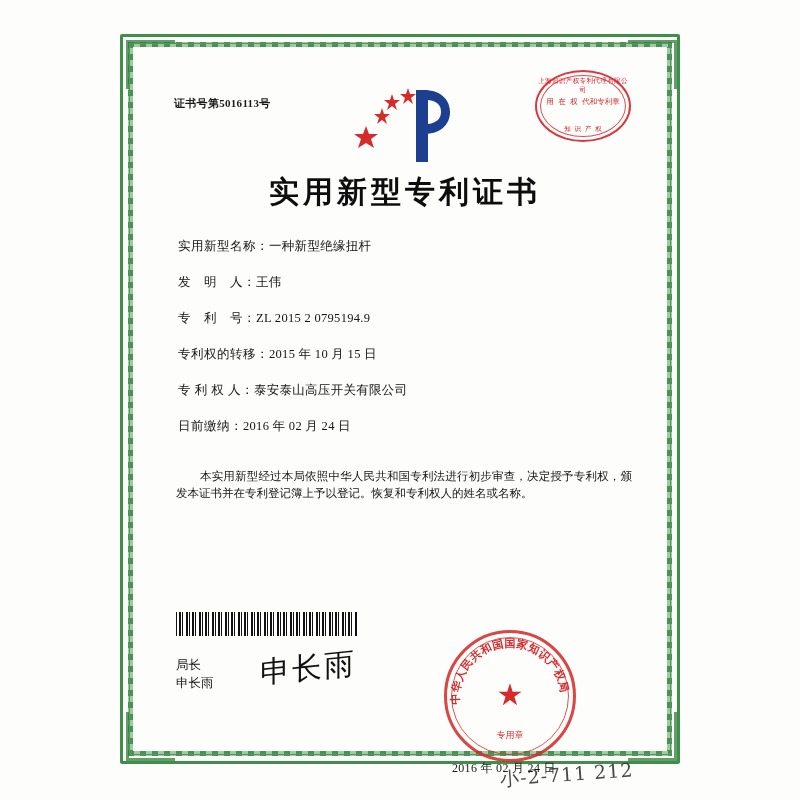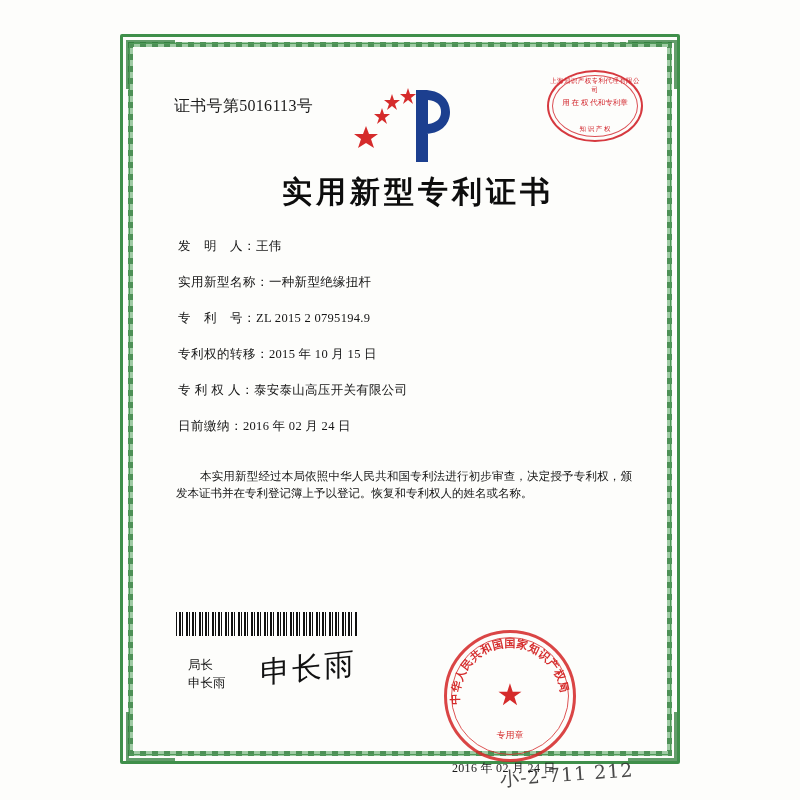--- a/index.html
+++ b/index.html
@@ -75,43 +75,45 @@
     left: 152px;
     top: 60px;
     width: 500px;
     height: 680px;
   }
 
   .cert-no {
     position: absolute;
     left: 22px;
     top: 36px;
-    font-size: 16px;
+    font-size: 11px;
     letter-spacing: .3px;
     color: #1b1b1b;
     white-space: nowrap;
+    font-weight: bold;
   }
 
   
   .logo {
     position: absolute;
     left: 200px;
     top: 22px;
     width: 120px;
     height: 86px;
   }
   .logo svg { display: block; }
 
   
   .agency-stamp {
     position: absolute;
-    left: 395px;
+    left: 383px;
     top: 10px;
     width: 96px;
     height: 72px;
+    font-family: Liberation Mono, monospace;
   }
   .agency-stamp .oval {
     position: absolute;
     inset: 0;
     border: 2px solid #d2232a;
     border-radius: 50%;
     box-sizing: border-box;
     opacity: .9;
   }
   .agency-stamp .oval2 {
@@ -145,21 +147,21 @@
     position: absolute;
     left: 0; bottom: 8px;
     width: 100%;
     text-align: center;
     font-size: 6.5px;
     color: #d2232a;
   }
 
   .doc-title {
     position: absolute;
-    left: 16px;
+    left: 3px;
     top: 112px;
     width: 100%;
     text-align: center;
     font-size: 30px;
     font-weight: bold;
     letter-spacing: 4px;
     color: #0d0d0d;
     font-family: "DejaVu Serif", serif;
   }
 
@@ -206,21 +208,20 @@
         #111 6px 7px, #fff 7px 10px, #111 10px 12px, #fff 12px 13px);
   }
 
   .signature-block {
     position: absolute;
     left: 24px;
     top: 596px;
     font-size: 12.5px;
     line-height: 18px;
     color: #141414;
-    margin-left: 12px;
   }
   .hand-sign {
     position: absolute;
     left: 108px;
     top: 588px;
     font-size: 30px;
     font-family: "DejaVu Serif", serif;
     color: #111;
     transform: rotate(-6deg) skewX(-6deg);
     letter-spacing: 2px;
@@ -338,24 +339,24 @@
       <div class="arc-text">上海知识产权专利代理有限公司</div>
       <div class="mid-text">用 在 权
 代和专利章</div>
       <div class="bot-text">知 识 产 权</div>
     </div>
 
     <div class="doc-title">实用新型专利证书</div>
 
     <div class="fields">
       <div class="field">
+        <span class="label">实用新型名称：</span><span class="value">一种新型绝缘扭杆</span>
+      </div>
+      <div class="field">
         <span class="label">发　明　人：</span><span class="value">王伟</span>
-      </div>
-      <div class="field">
-        <span class="label">实用新型名称：</span><span class="value">一种新型绝缘扭杆</span>
       </div>
       <div class="field">
         <span class="label">专　利　号：</span><span class="value">ZL 2015 2 0795194.9</span>
       </div>
       <div class="field">
         <span class="label">专利权的转移：</span><span class="value">2015 年 10 月 15 日</span>
       </div>
       <div class="field">
         <span class="label">专 利 权 人：</span><span class="value">泰安泰山高压开关有限公司</span>
       </div>

